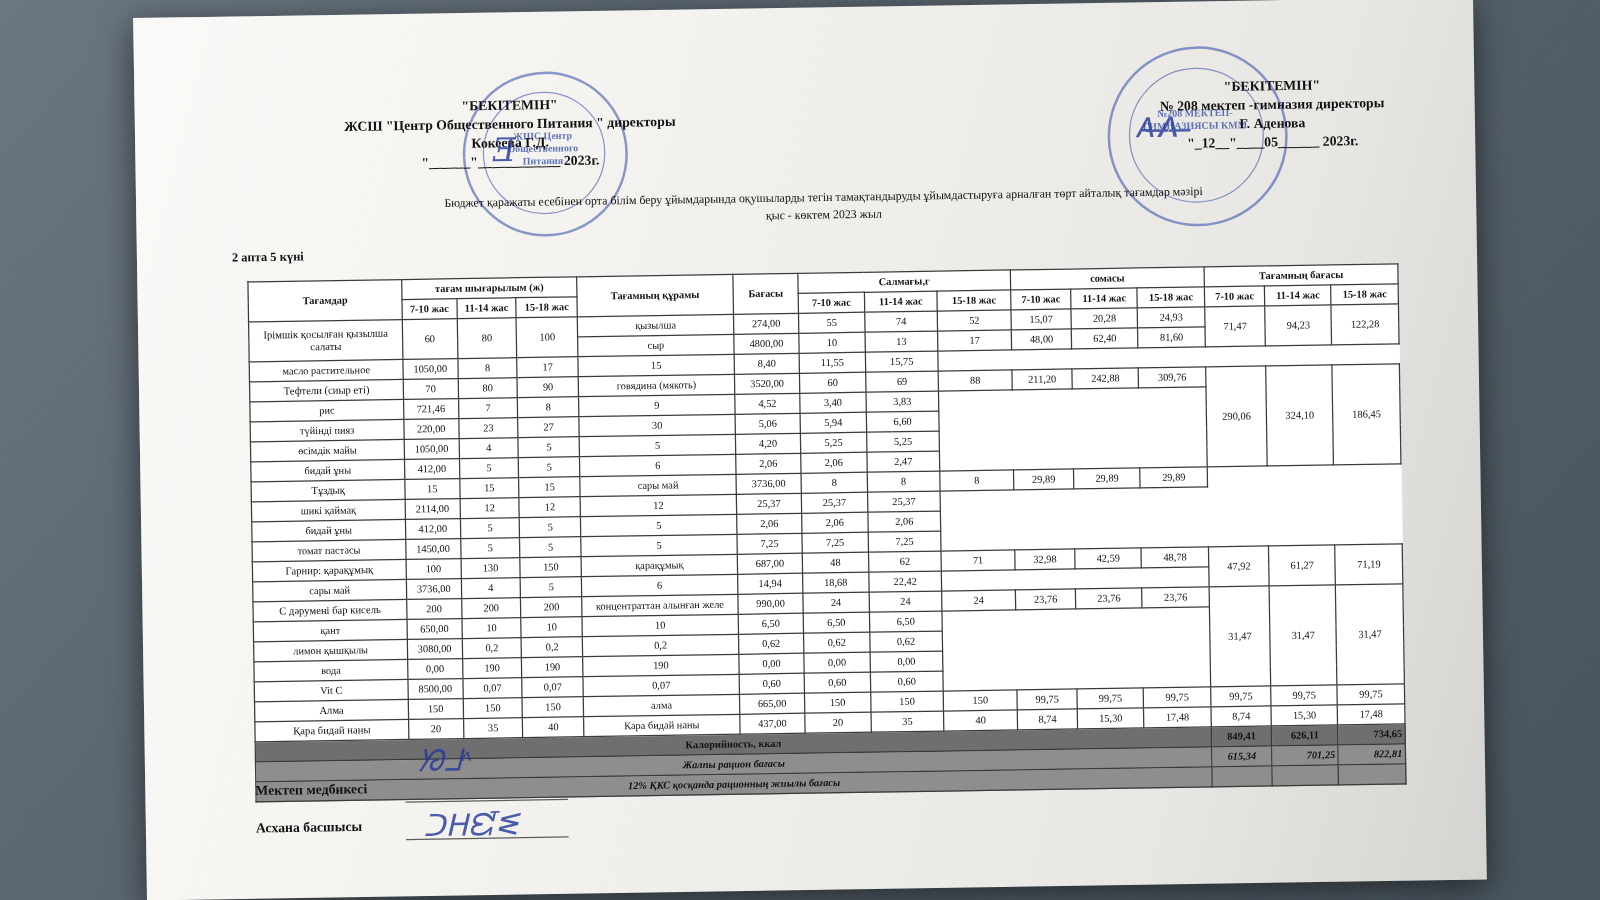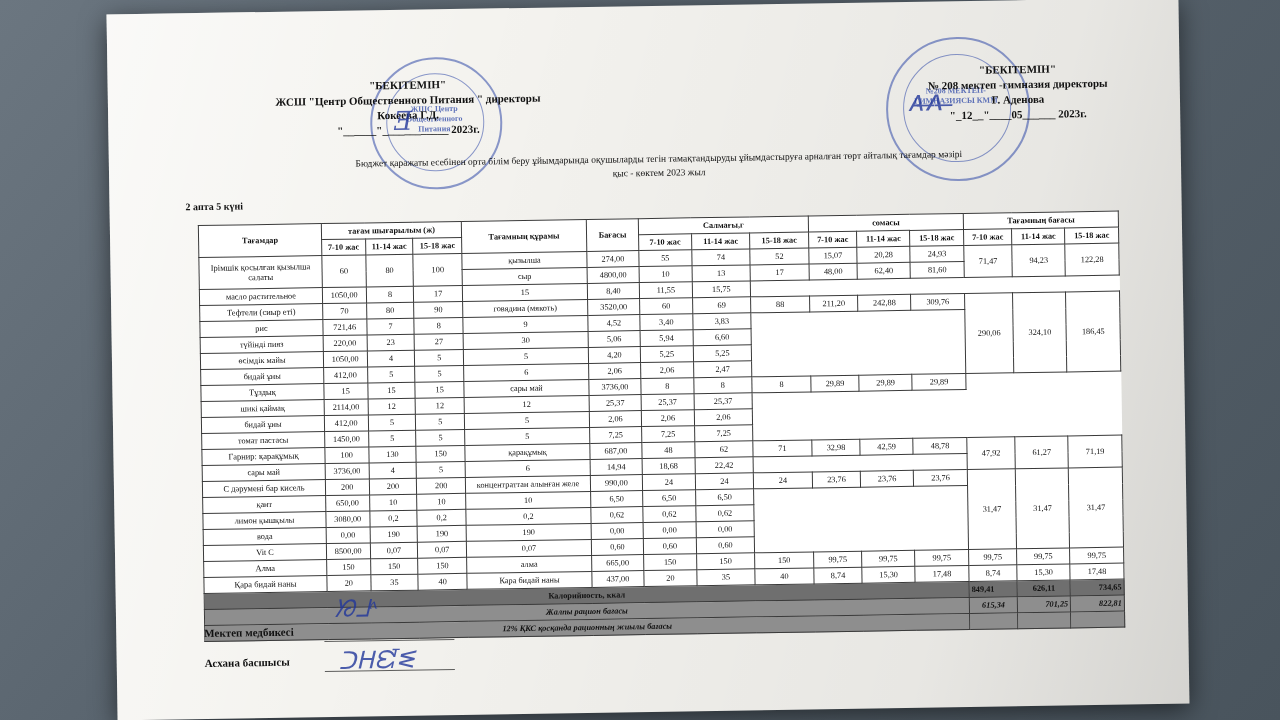--- a/index.html
+++ b/index.html
@@ -388,21 +388,21 @@
               <td class="right">15,30</td>
               <td class="right">17,48</td>
               <td class="right" rowspan="1">8,74</td>
               <td class="right" rowspan="1">15,30</td>
               <td class="right" rowspan="1">17,48</td>
             </tr>
           </tbody>
         <tfoot id="menu-foot">
             <tr>
               <td class="grey-d" colspan="12">Калорийность, ккал</td>
-              <td class="grey-d" style="text-align:left;">849,41</td>
+              <td class="grey-d" style="text-align:center;">849,41</td>
               <td class="grey-d" style="text-align:center;">626,11</td>
               <td class="grey-d" style="text-align:right;">734,65</td>
             </tr>
             <tr>
               <td class="grey" colspan="12">Жалпы рацион бағасы</td>
               <td class="grey" style="text-align:center;">615,34</td>
               <td class="grey" style="text-align:right;">701,25</td>
               <td class="grey" style="text-align:right;">822,81</td>
             </tr>
             <tr>

